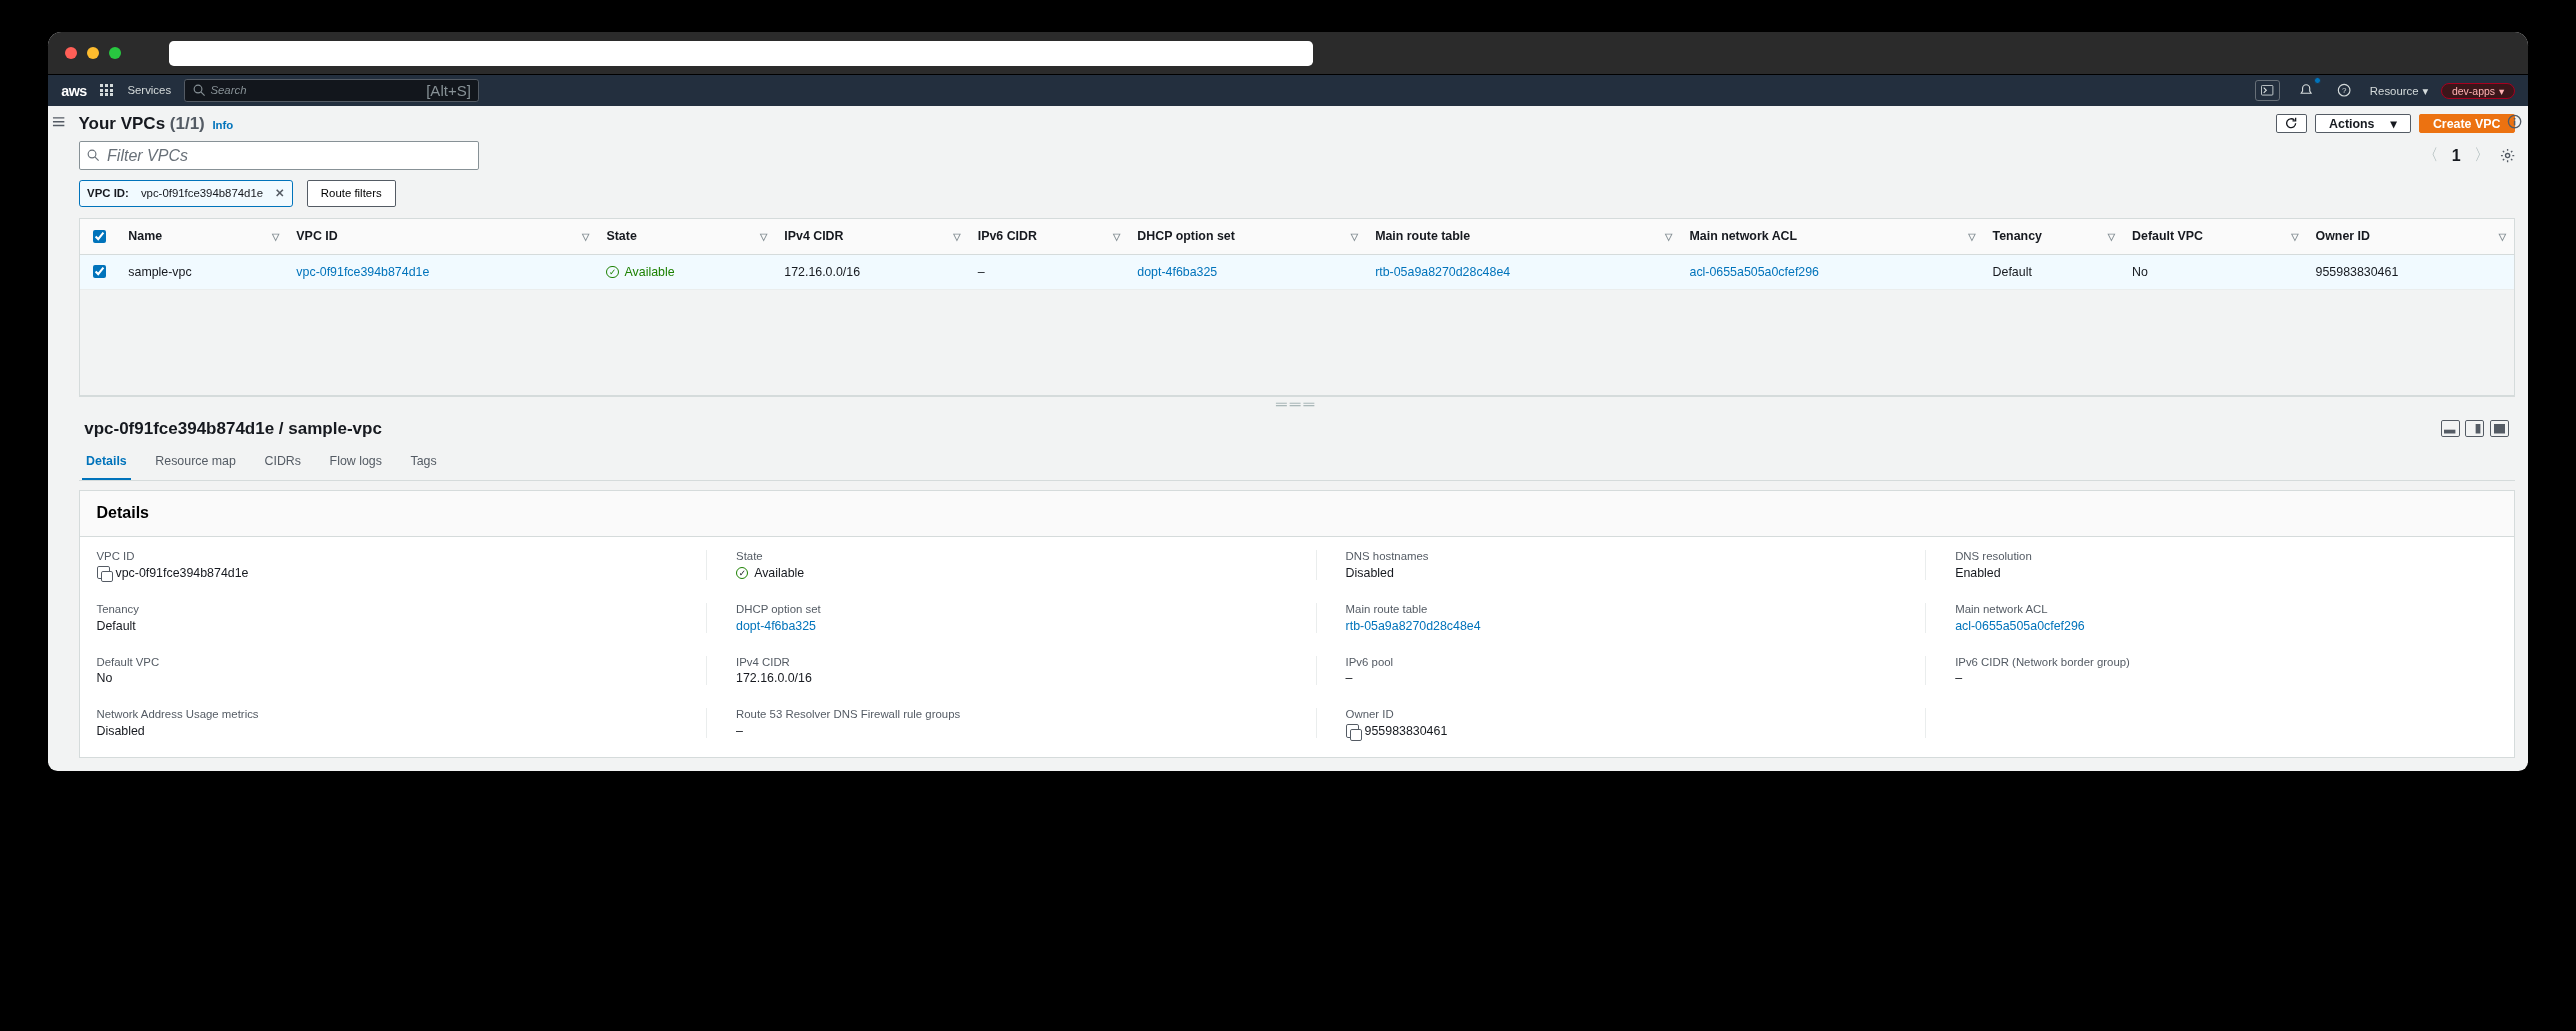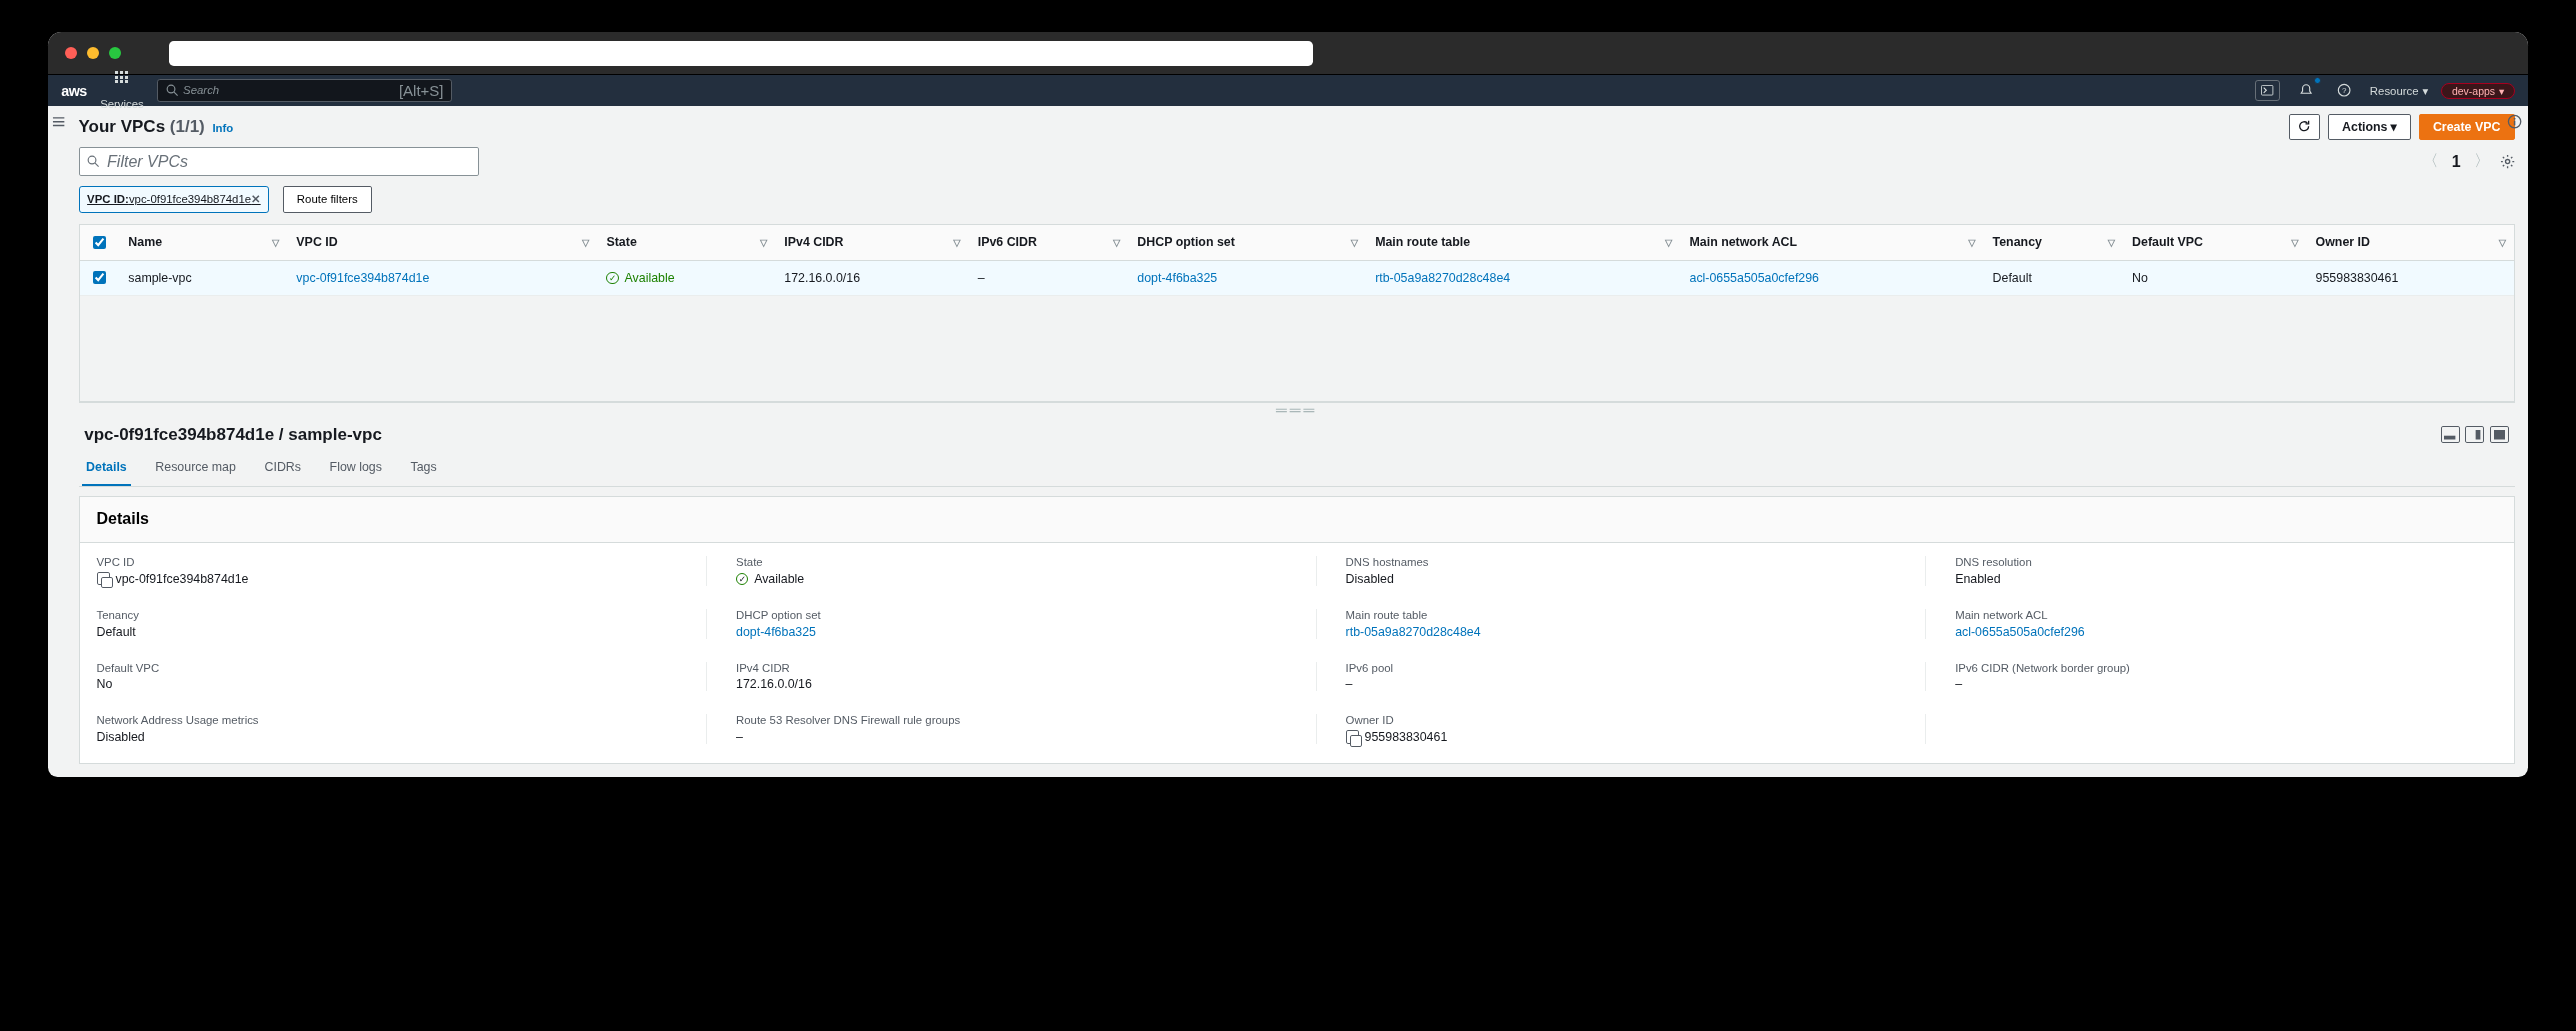--- a/index.html
+++ b/index.html
@@ -38,21 +38,21 @@
   .mac-titlebar{height:42px;background:#2b2b2b;display:flex;align-items:center;padding:0 17px;gap:9.5px;}
   .tl-dot{width:12.4px;height:12.4px;border-radius:50%;}
   .tl-r{background:#ff5f57;}
   .tl-y{background:#febc2e;}
   .tl-g{background:#28c840;}
   .url-bar{margin-left:38px;flex:1;height:25px;background:#fff;border-radius:4.8px;max-width:1144px;}
 
   
   .aws-nav{height:32px;background:var(--aws-header);display:flex;align-items:center;color:#d5dbdb;font-size:11.4px;padding:0 13.3px;gap:13.3px;border-top:1px solid #000;}
   .aws-logo{color:#fff;font-weight:700;font-size:14.3px;letter-spacing:-0.5px;}
-  .services{display:flex;align-items:center;gap:14px;color:#d5dbdb;flex-direction:column;}
+  .services{display:flex;align-items:center;gap:14px;color:#d5dbdb;}
   .grid-icon{width:13.3px;height:13.3px;display:grid;grid-template-columns:repeat(3,2.9px);grid-template-rows:repeat(3,2.9px);gap:1.9px;}
   .grid-icon span{background:#d5dbdb;}
   .search-wrap{display:flex;align-items:center;background:#12161c;border:1px solid #545b64;border-radius:2.9px;height:23px;padding:0 7.6px;width:295px;color:#879196;justify-content:space-between;}
   .search-wrap .left{display:flex;align-items:center;gap:5px;}
   .kbd{color:#879196;font-size:15px;}
   .nav-spacer{flex:1;}
   .nav-icon{width:25px;height:21px;border:1px solid #687078;border-radius:2.9px;display:flex;align-items:center;justify-content:center;color:#d5dbdb;position:relative;}
   .bell-dot{position:absolute;top:-2.9px;right:-2.9px;width:6.7px;height:6.7px;border-radius:50%;background:#0073bb;border:1px solid var(--aws-header);}
   .region{display:flex;align-items:center;gap:3.8px;color:#d5dbdb;}
   .role-badge{background:#a51d2d00;border:1px solid #a7001f;color:#ffb3b3;border-radius:9.5px;padding:1px 9.5px;background:#3b161a;display:flex;align-items:center;gap:3.8px;font-size:10.5px;}
@@ -61,32 +61,32 @@
   .left-handle{width:21px;padding-top:9.5px;color:#545b64;display:flex;justify-content:center;}
   .main{flex:1;padding:7.6px 13.3px 13.3px 9.5px;position:relative;}
   .info-abs{position:absolute;right:5.7px;top:7.6px;color:#545b64;}
 
   .hdr{display:flex;align-items:center;justify-content:space-between;}
   .hdr-left{display:flex;align-items:baseline;gap:7.6px;}
   .title{font-size:17px;font-weight:700;color:var(--text);}
   .count{color:var(--text2);font-weight:700;margin-top:36px;}
   .info{color:var(--aws-link);font-size:11.4px;font-weight:700;}
   .hdr-right{display:flex;align-items:center;gap:7.6px;}
-  .btn{height:26px;border:1px solid #545b64;background:#fff;border-radius:1.9px;padding:0 13.3px;display:flex;align-items:center;gap:3px;color:var(--text);font-size:12.4px;font-weight:700;cursor:pointer;}
+  .btn{height:19px;border:1px solid #545b64;background:#fff;border-radius:1.9px;padding:0 13.3px;display:flex;align-items:center;gap:16px;color:var(--text);font-size:12.4px;font-weight:700;cursor:pointer;}
   .btn.icon{padding:0 7.6px;}
   .btn.primary{background:var(--aws-orange2);border-color:var(--aws-orange2);color:#fff;}
 
   .filter-row{display:flex;align-items:center;gap:9.5px;margin-top:7.6px;justify-content:center;}
   .filter-box{display:flex;align-items:center;gap:7.6px;border:1px solid #879196;background:#fff;border-radius:1.9px;height:29px;padding:0 7.6px;width:400px;color:#687078;}
   .pager{display:flex;align-items:center;gap:13.3px;color:#545b64;}
   .pager .disabled{color:#aab7b8;}
   .gear{color:#545b64;}
 
   .chips{display:flex;align-items:center;gap:13.3px;margin-top:9.5px;}
-  .chip{display:flex;align-items:center;gap:0;border:1px solid var(--tag-border);background:var(--tag-bg);border-radius:2.9px;height:27px;padding:0 7.6px;color:var(--text);font-size:11.4px;text-decoration:underline;}
+  .chip{display:flex;align-items:center;gap:12px;border:1px solid var(--tag-border);background:var(--tag-bg);border-radius:2.9px;height:27px;padding:0 7.6px;color:var(--text);font-size:11.4px;}
   .chip strong{font-weight:700;}
   .chip .x{color:#545b64;cursor:pointer;font-weight:700;}
   .clear{height:27px;border:1px solid #545b64;background:#fff;border-radius:1.9px;padding:0 13.3px;font-size:11.4px;display:flex;align-items:center;}
 
   
   .tbl-wrap{border:1px solid var(--border);background:#fff;margin-top:11.4px;}
   table{width:100%;border-collapse:collapse;font-size:12.4px;color:var(--text);}
   thead th{background:#fafafa;font-weight:700;text-align:left;padding:7.6px 9.5px;border-bottom:1px solid var(--border);color:var(--text);position:relative;white-space:nowrap;}
   thead th .sort{position:absolute;right:7.6px;top:50%;transform:translateY(-50%);color:#879196;font-size:9.5px;}
   tbody td{padding:7.6px 9.5px;border-bottom:1px solid var(--border2);white-space:nowrap;}

